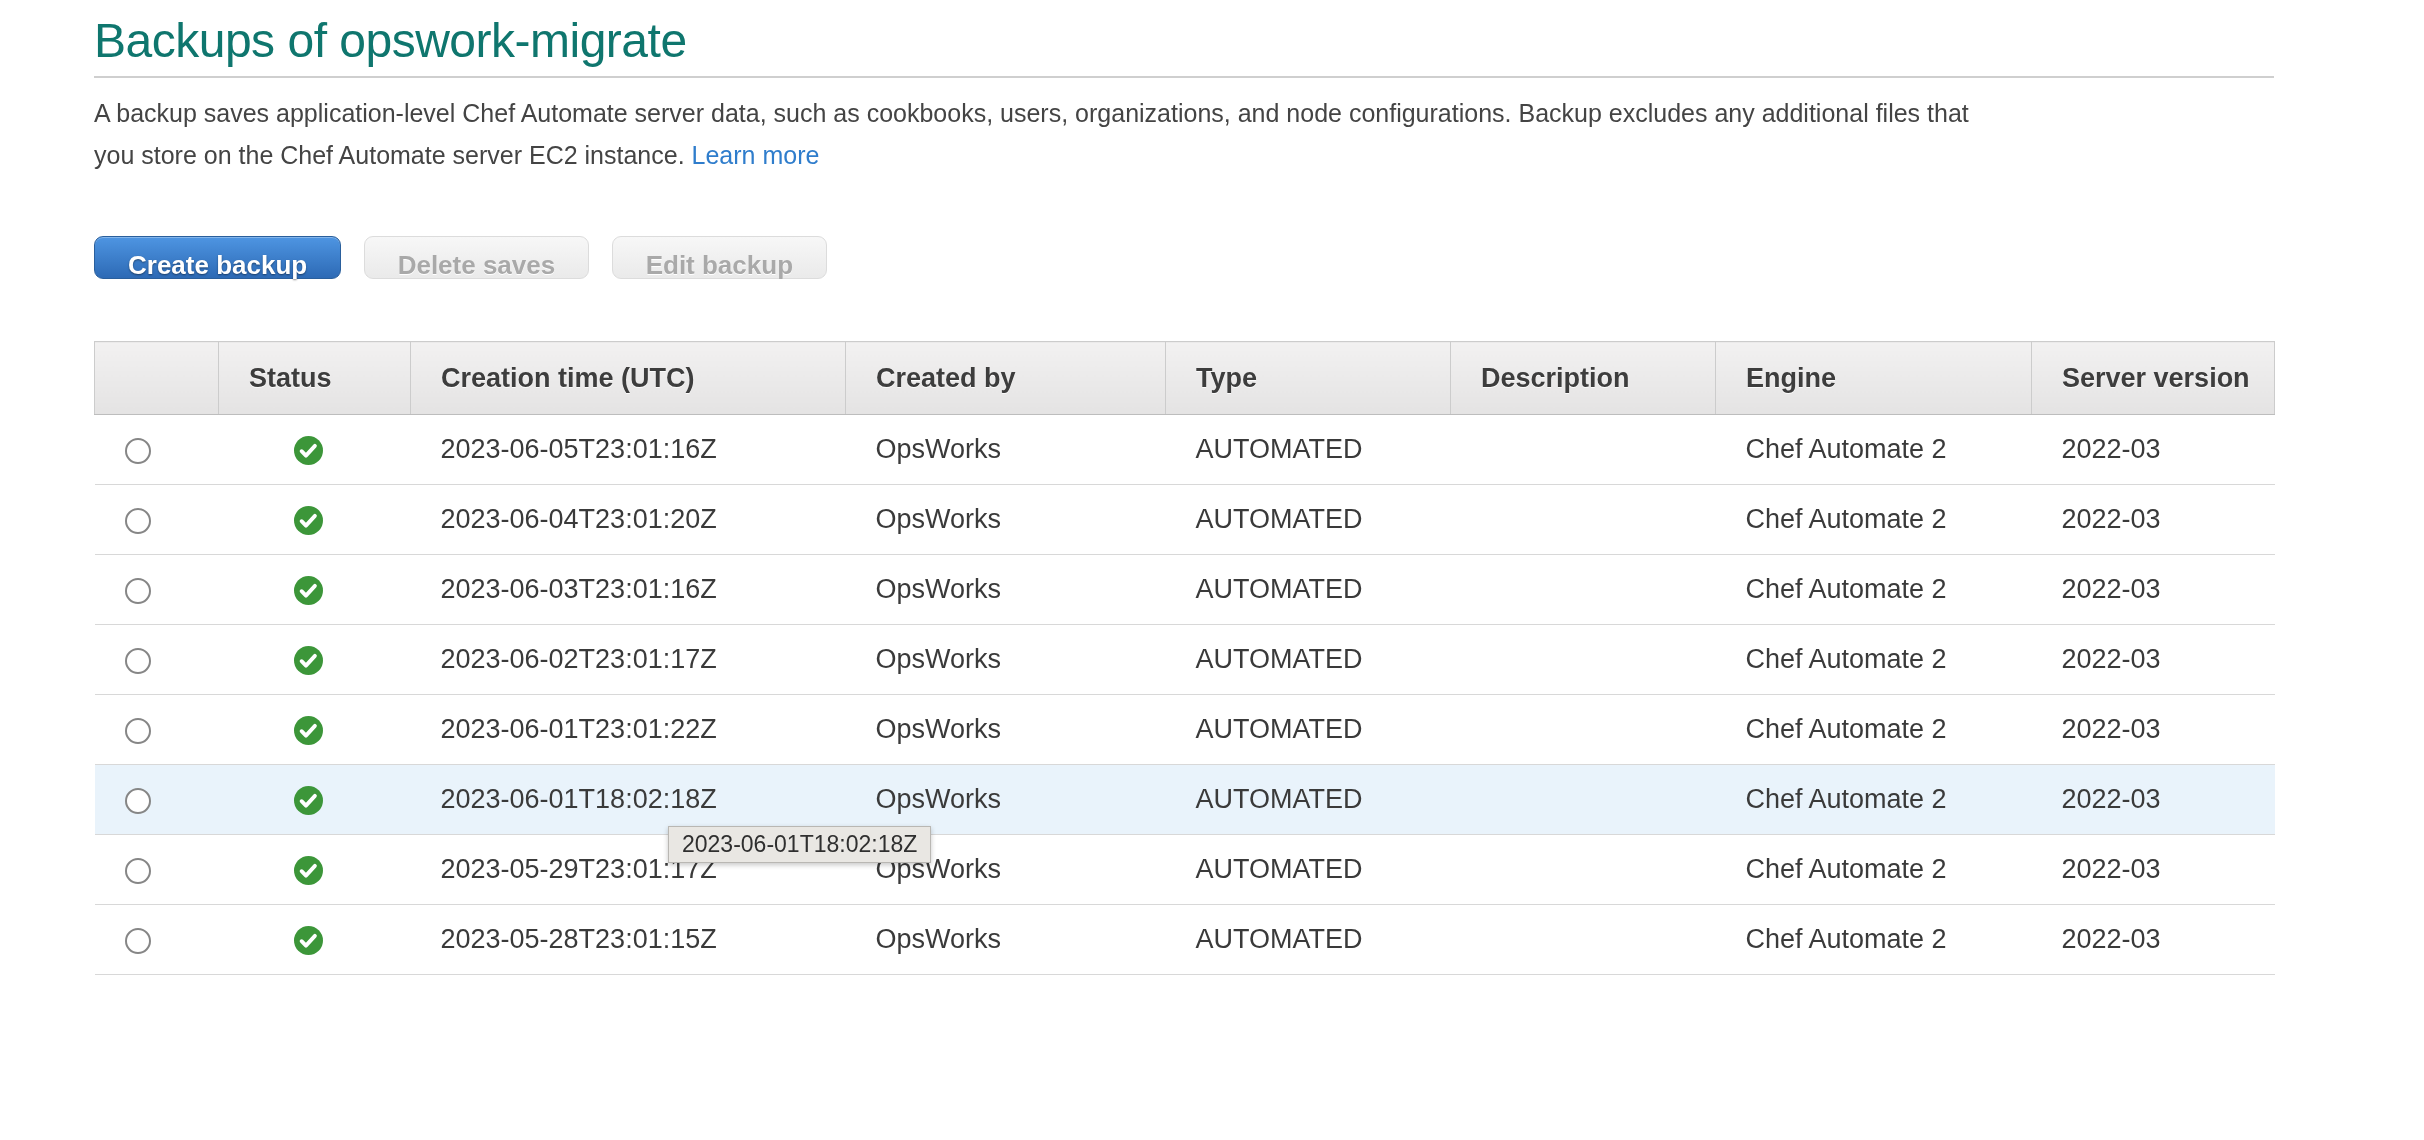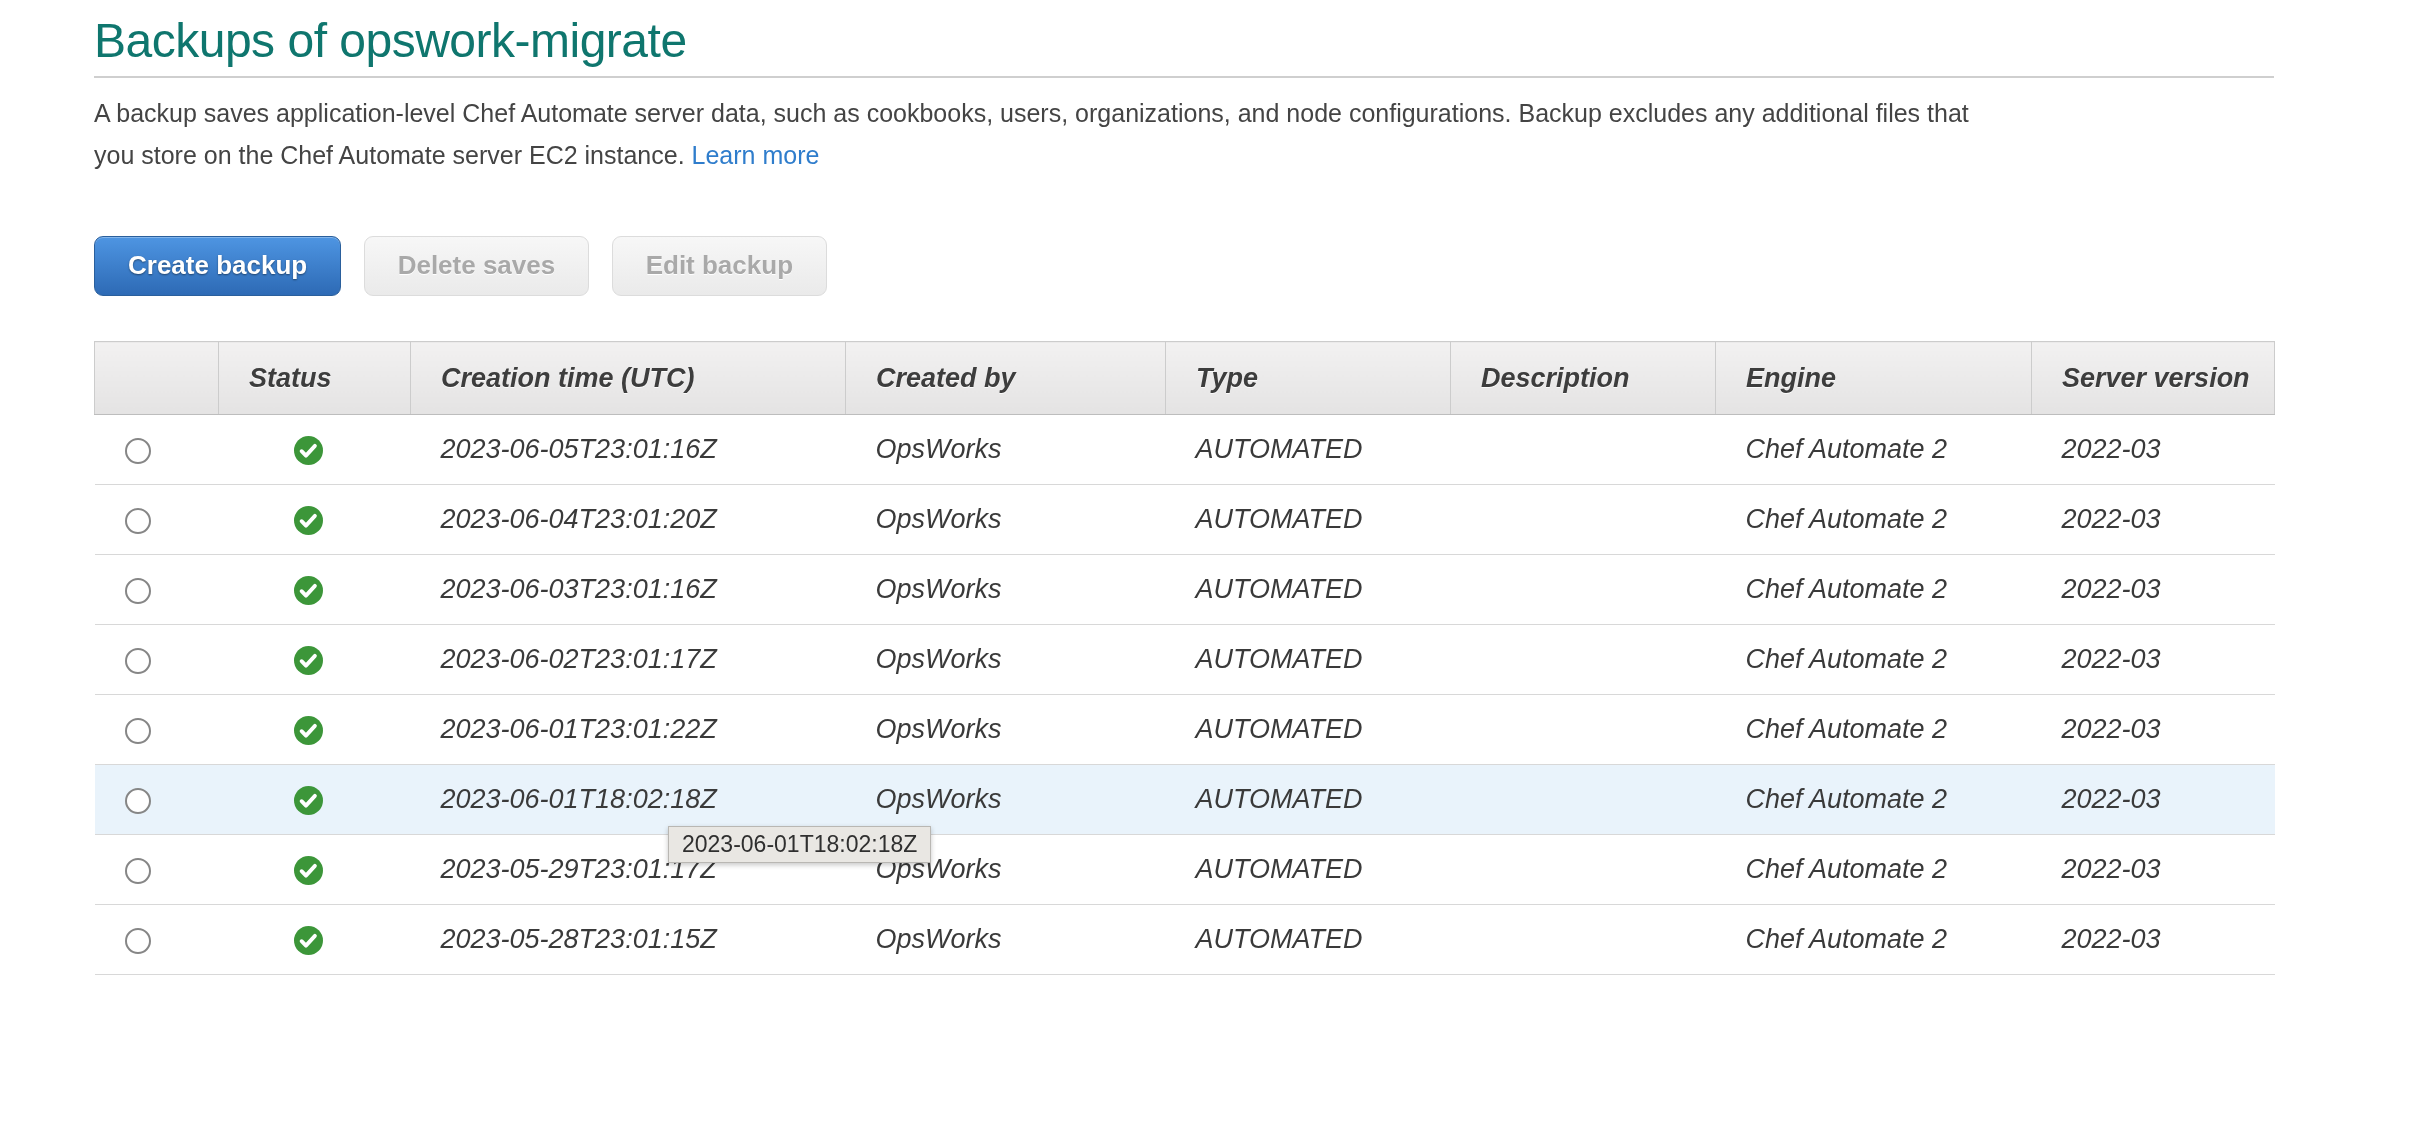--- a/index.html
+++ b/index.html
@@ -24,21 +24,21 @@
 
   
   .description { margin-top: 14px; font-size: 25px; line-height: 42px; color: #444; }
   .description .line { white-space: nowrap; }
   .link { color: #2f7dcc; text-decoration: none; cursor: pointer; }
 
   
   .toolbar { margin-top: 60px; height: 59px; }
   .btn {
     display: inline-block; vertical-align: top;
-    height: 60px; line-height: 57px;
+    height: 43px; line-height: 57px;
     padding: 0 33px; margin-right: 18px;
     font-size: 26px; font-weight: bold;
     border-radius: 9px; cursor: pointer;
     font-family: "Liberation Sans", sans-serif;
   }
   .btn-primary {
     background: linear-gradient(#4e95e2, #2d6ab5);
     border: 1px solid #2a5f9c;
     color: #ffffff;
     text-shadow: 0 1px 2px rgba(0,0,0,0.45);
@@ -46,21 +46,21 @@
   }
   .btn-disabled {
     background: linear-gradient(#f7f7f7, #eaeaea);
     border: 1px solid #dcdcdc;
     color: #a9a9a9;
     text-shadow: 0 1px 0 #ffffff;
     cursor: default;
   }
 
   
-  .backups-table { margin-top: 46px; width: 2180px; border-collapse: collapse; table-layout: fixed; font-style: italic; }
+  .backups-table { margin-top: 46px; width: 2180px; border-collapse: collapse; table-layout: fixed; }
   .backups-table th {
     height: 73px;
     background: linear-gradient(#f2f1f1, #e4e3e3);
     border: 1px solid #cccccc;
     border-bottom: 1px solid #bdbdbd;
     font-size: 27px; font-weight: bold; color: #3d3d3d;
     text-align: left; padding: 0 0 0 30px;
     text-shadow: 0 1px 0 rgba(255,255,255,0.8);
   }
   .backups-table td {

